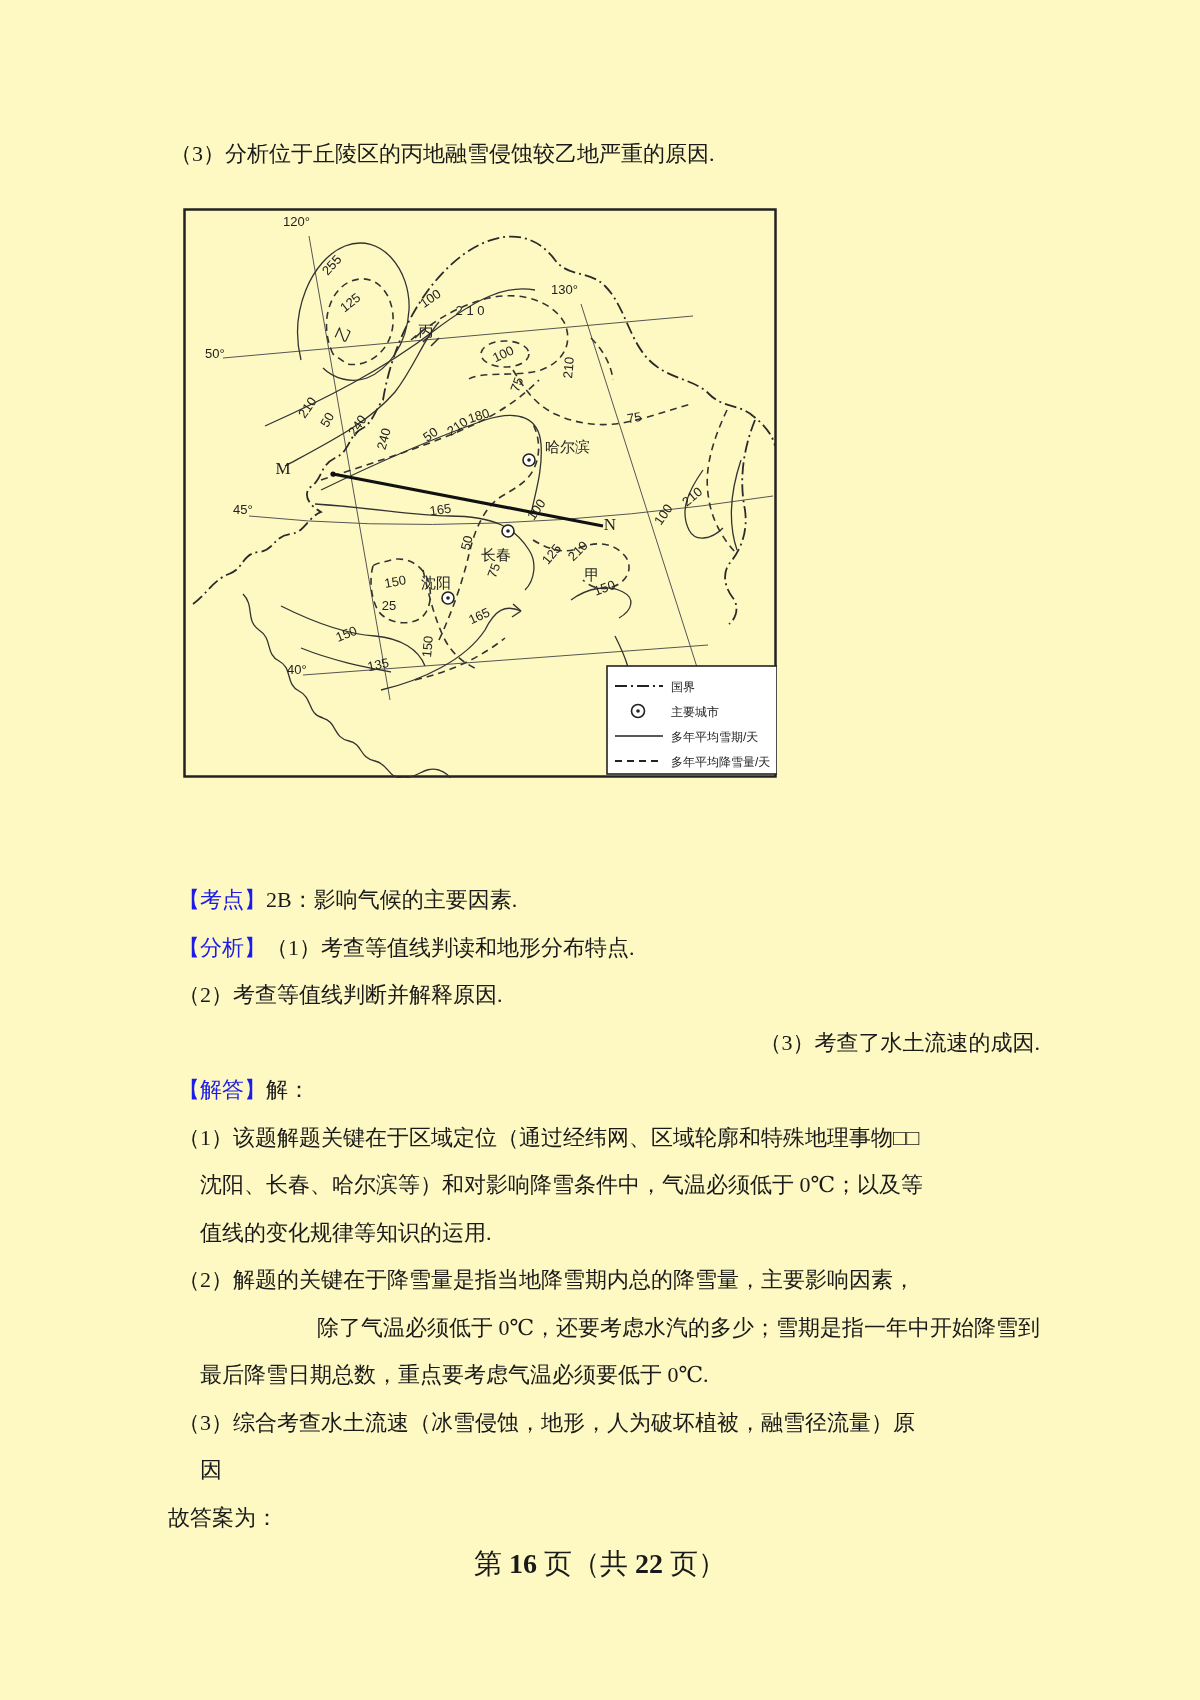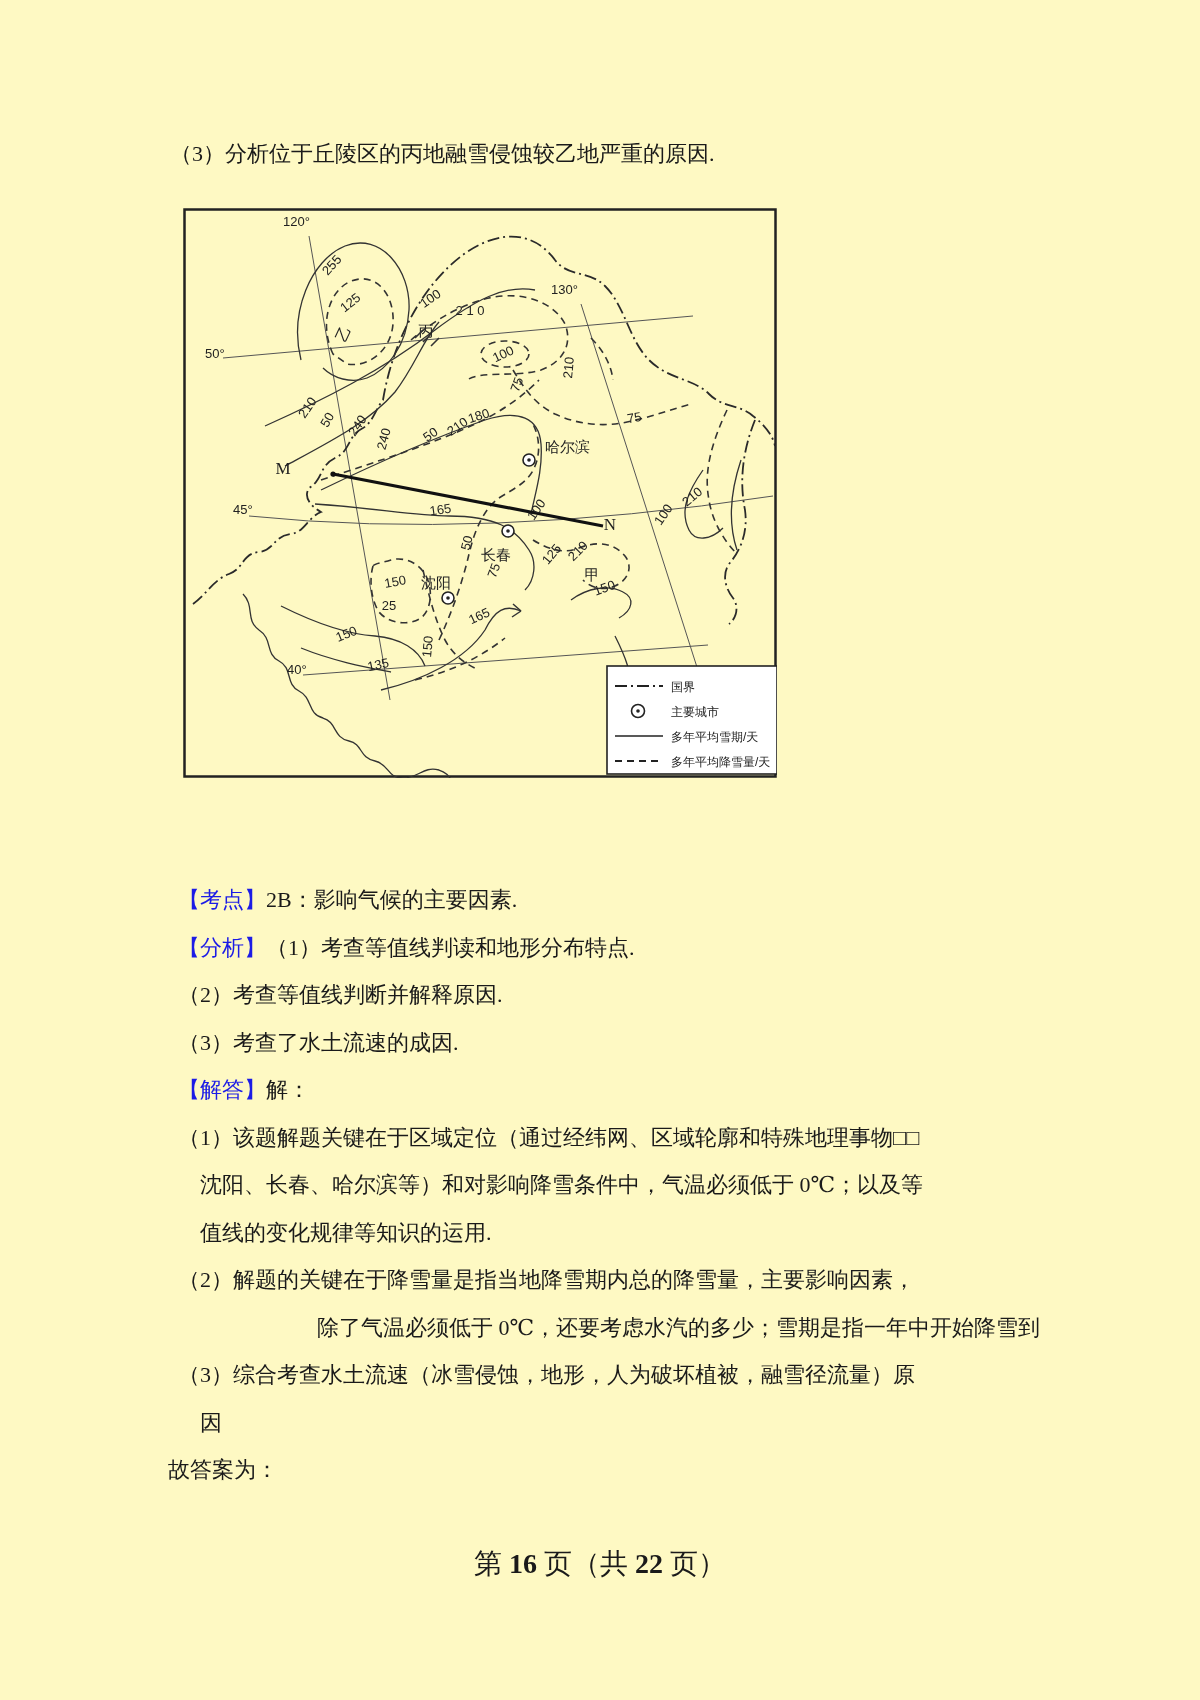--- a/index.html
+++ b/index.html
@@ -125,26 +125,27 @@
         <text x="488" y="533" class="legend-label">多年平均雪期/天</text>
         <line x1="432" y1="553" x2="480" y2="553" stroke="#222" stroke-width="1.8" stroke-dasharray="7 5"></line>
         <text x="488" y="558" class="legend-label">多年平均降雪量/天</text>
       </svg>
   </div>
 
   <div id="text-block">
       <div class="tline" style="padding-left: 18px;"><span class="seg-blue">【考点】</span><span>2B：影响气候的主要因素.</span></div>
       <div class="tline" style="padding-left: 18px;"><span class="seg-blue">【分析】</span><span>（1）考查等值线判读和地形分布特点.</span></div>
       <div class="tline" style="padding-left: 18px;"><span>（2）考查等值线判断并解释原因.</span></div>
-      <div class="tline" style="padding-left: 18px;"><span>（3）考查了水土流速的成因.</span></div>
+      <div class="tline" style="padding-left: 18px; text-align: right;"><span>（3）考查了水土流速的成因.</span></div>
       <div class="tline" style="padding-left: 18px;"><span class="seg-blue">【解答】</span><span>解：</span></div>
       <div class="tline" style="padding-left: 18px; font-family: Liberation Serif, serif;"><span>（1）该题解题关键在于区域定位（通过经纬网、区域轮廓和特殊地理事物□□</span></div>
       <div class="tline" style="padding-left: 40px;"><span>沈阳、长春、哈尔滨等）和对影响降雪条件中，气温必须低于 0℃；以及等</span></div>
       <div class="tline" style="padding-left: 40px;"><span>值线的变化规律等知识的运用.</span></div>
       <div class="tline" style="padding-left: 18px;"><span>（2）解题的关键在于降雪量是指当地降雪期内总的降雪量，主要影响因素，</span></div>
       <div class="tline" style="padding-left: 40px; text-align: right;"><span>除了气温必须低于 0℃，还要考虑水汽的多少；雪期是指一年中开始降雪到</span></div>
+      <div class="tline" style="padding-left: 40px;"><span>最后降雪日期总数，重点要考虑气温必须要低于 0℃.</span></div>
       <div class="tline" style="padding-left: 18px;"><span>（3）综合考查水土流速（冰雪侵蚀，地形，人为破坏植被，融雪径流量）原</span></div>
       <div class="tline" style="padding-left: 40px;"><span>因</span></div>
       <div class="tline" style="padding-left: 8px;"><span>故答案为：</span></div>
     </div>
 
   <div id="footer"><span>第 </span><span class="b">16</span><span> 页（共 </span><span class="b">22</span><span> 页）</span></div>
 </div>
 
 </body></html>

